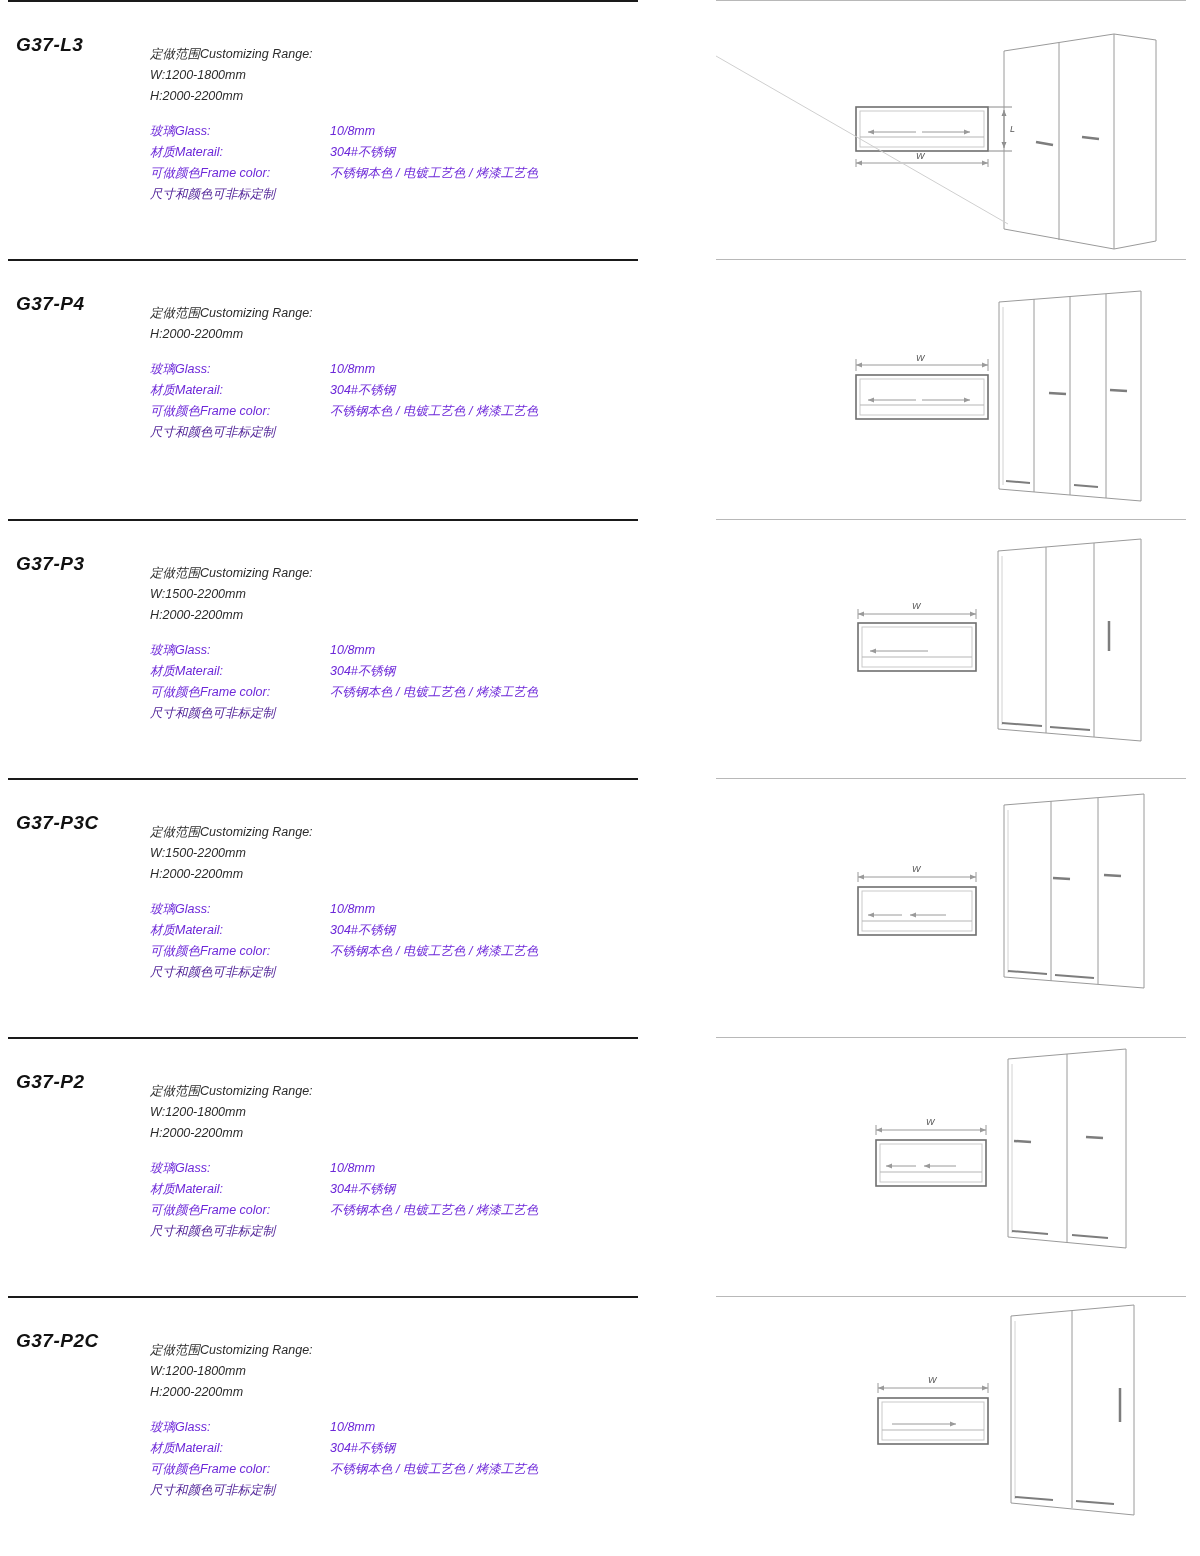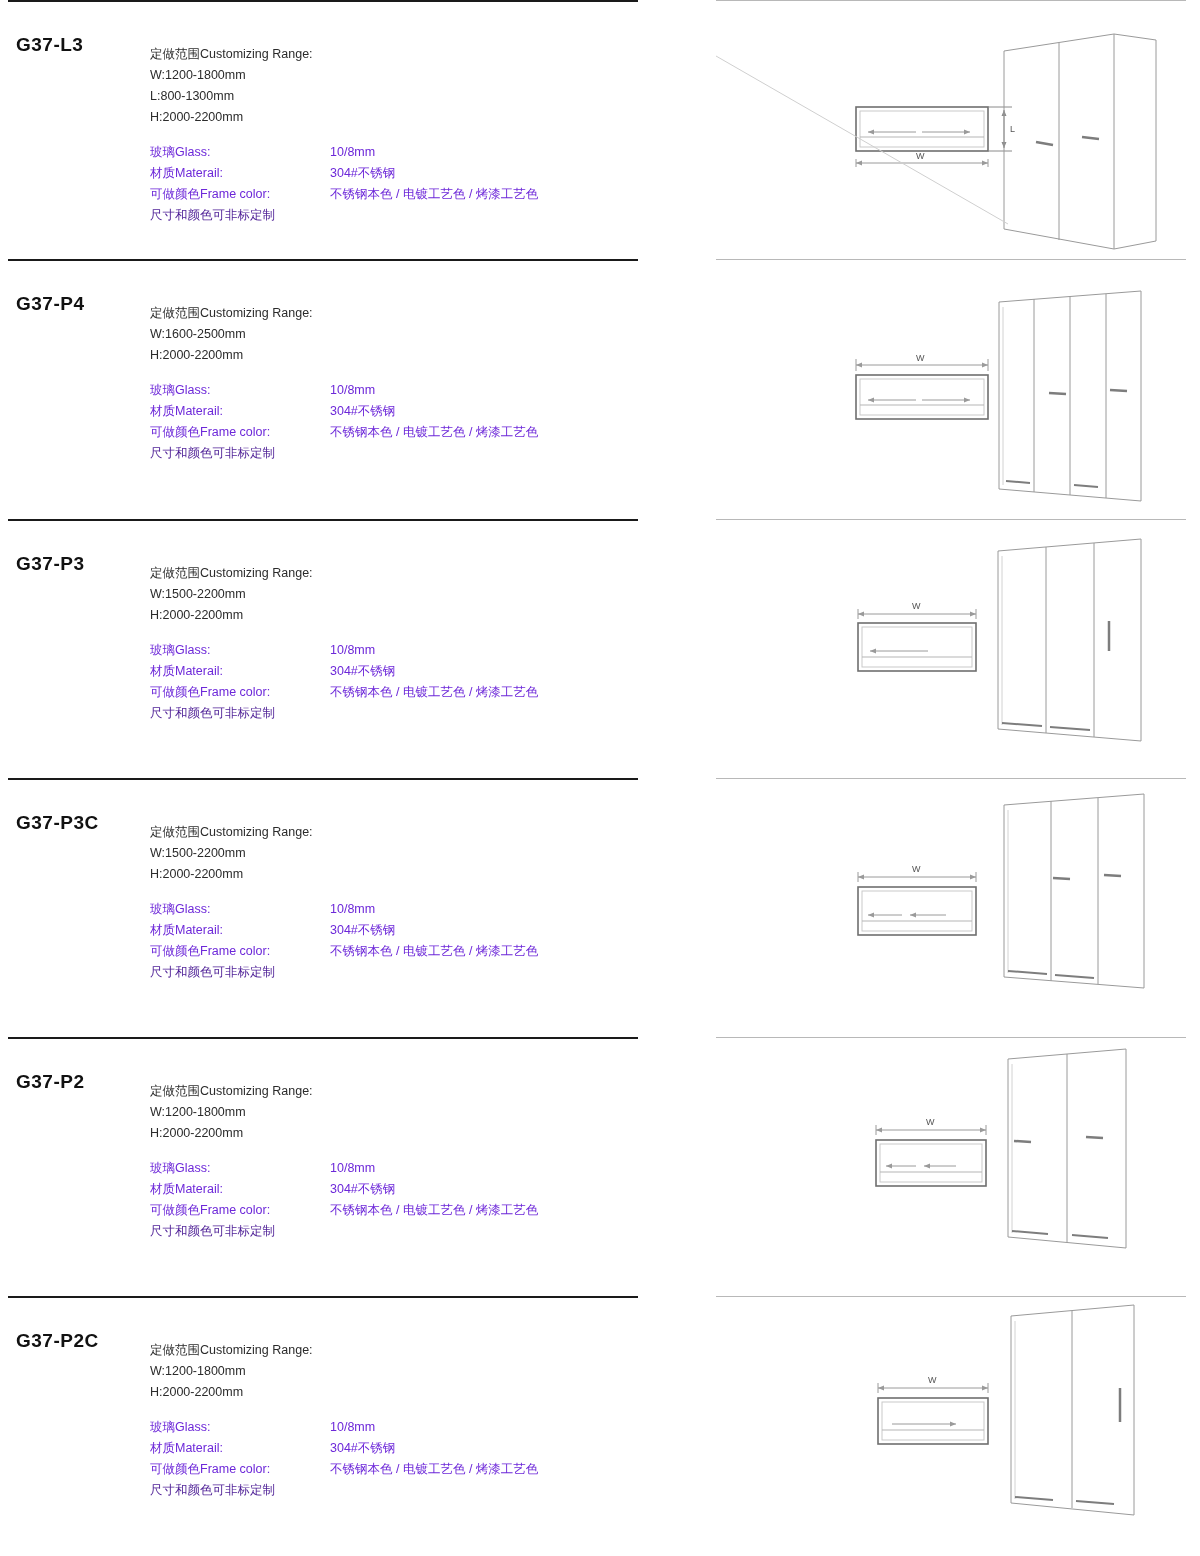--- a/index.html
+++ b/index.html
@@ -18,20 +18,21 @@
   .page {
     width: 1200px;
     height: 1556px;
     position: relative;
   }
   .product-row {
     position: relative;
     width: 1200px;
     height: 259.3px;
     box-sizing: border-box;
+    font-style: italic;
   }
   .rule-left {
     position: absolute;
     left: 8px;
     top: 0;
     width: 630px;
     height: 2px;
     background: #1a1a1a;
   }
   .rule-right {
@@ -103,21 +104,20 @@
 
 <div class="page">
 
   <div class="product-row" style="top:0">
     <div class="rule-left"></div>
     <div class="rule-right"></div>
     <div class="model-name">G37-L3</div>
     <div class="spec-block">
       <div class="spec-line">定做范围Customizing Range:</div>
       <div class="spec-line">W:1200-1800mm</div>
-      <div class="spec-line">L:800-1300mm</div>
       <div class="spec-line">H:2000-2200mm</div>
       <div class="spec-gap"></div>
       <div class="kv">
         <span class="k">玻璃Glass:</span>
         <span class="v">10/8mm</span>
       </div>
       <div class="kv">
         <span class="k">材质Materail:</span>
         <span class="v">304#不锈钢</span>
       </div>
@@ -166,21 +166,20 @@
       </svg>
     </div>
   </div>
 
   <div class="product-row">
     <div class="rule-left"></div>
     <div class="rule-right"></div>
     <div class="model-name">G37-P4</div>
     <div class="spec-block">
       <div class="spec-line">定做范围Customizing Range:</div>
-      <div class="spec-line">W:1600-2500mm</div>
       <div class="spec-line">H:2000-2200mm</div>
       <div class="spec-gap"></div>
       <div class="kv">
         <span class="k">玻璃Glass:</span>
         <span class="v">10/8mm</span>
       </div>
       <div class="kv">
         <span class="k">材质Materail:</span>
         <span class="v">304#不锈钢</span>
       </div>

